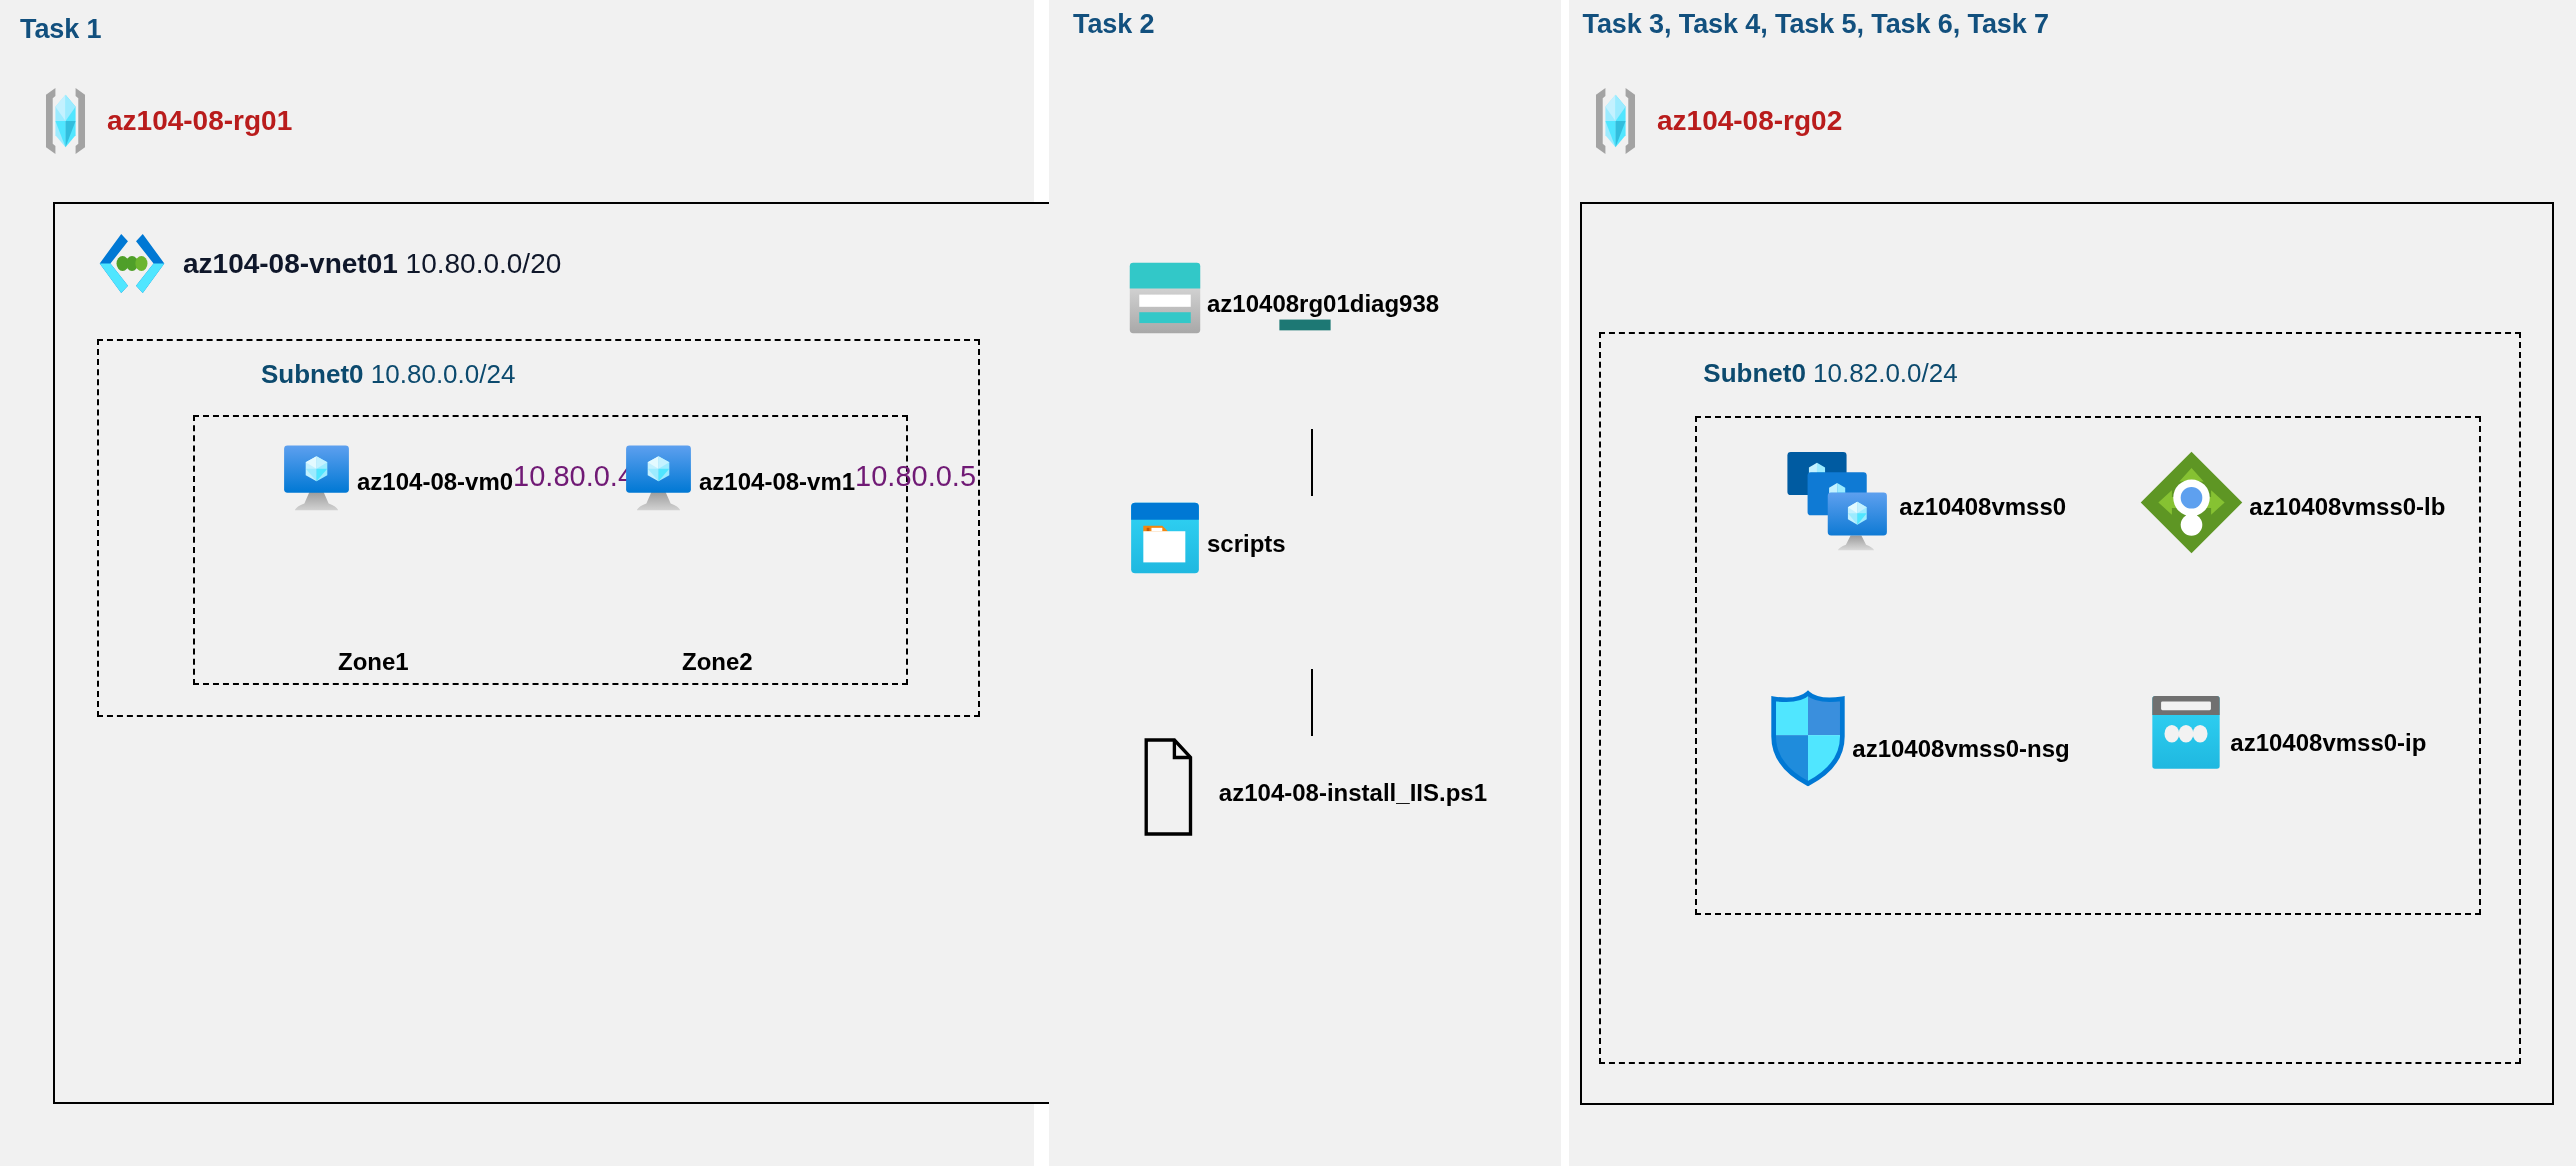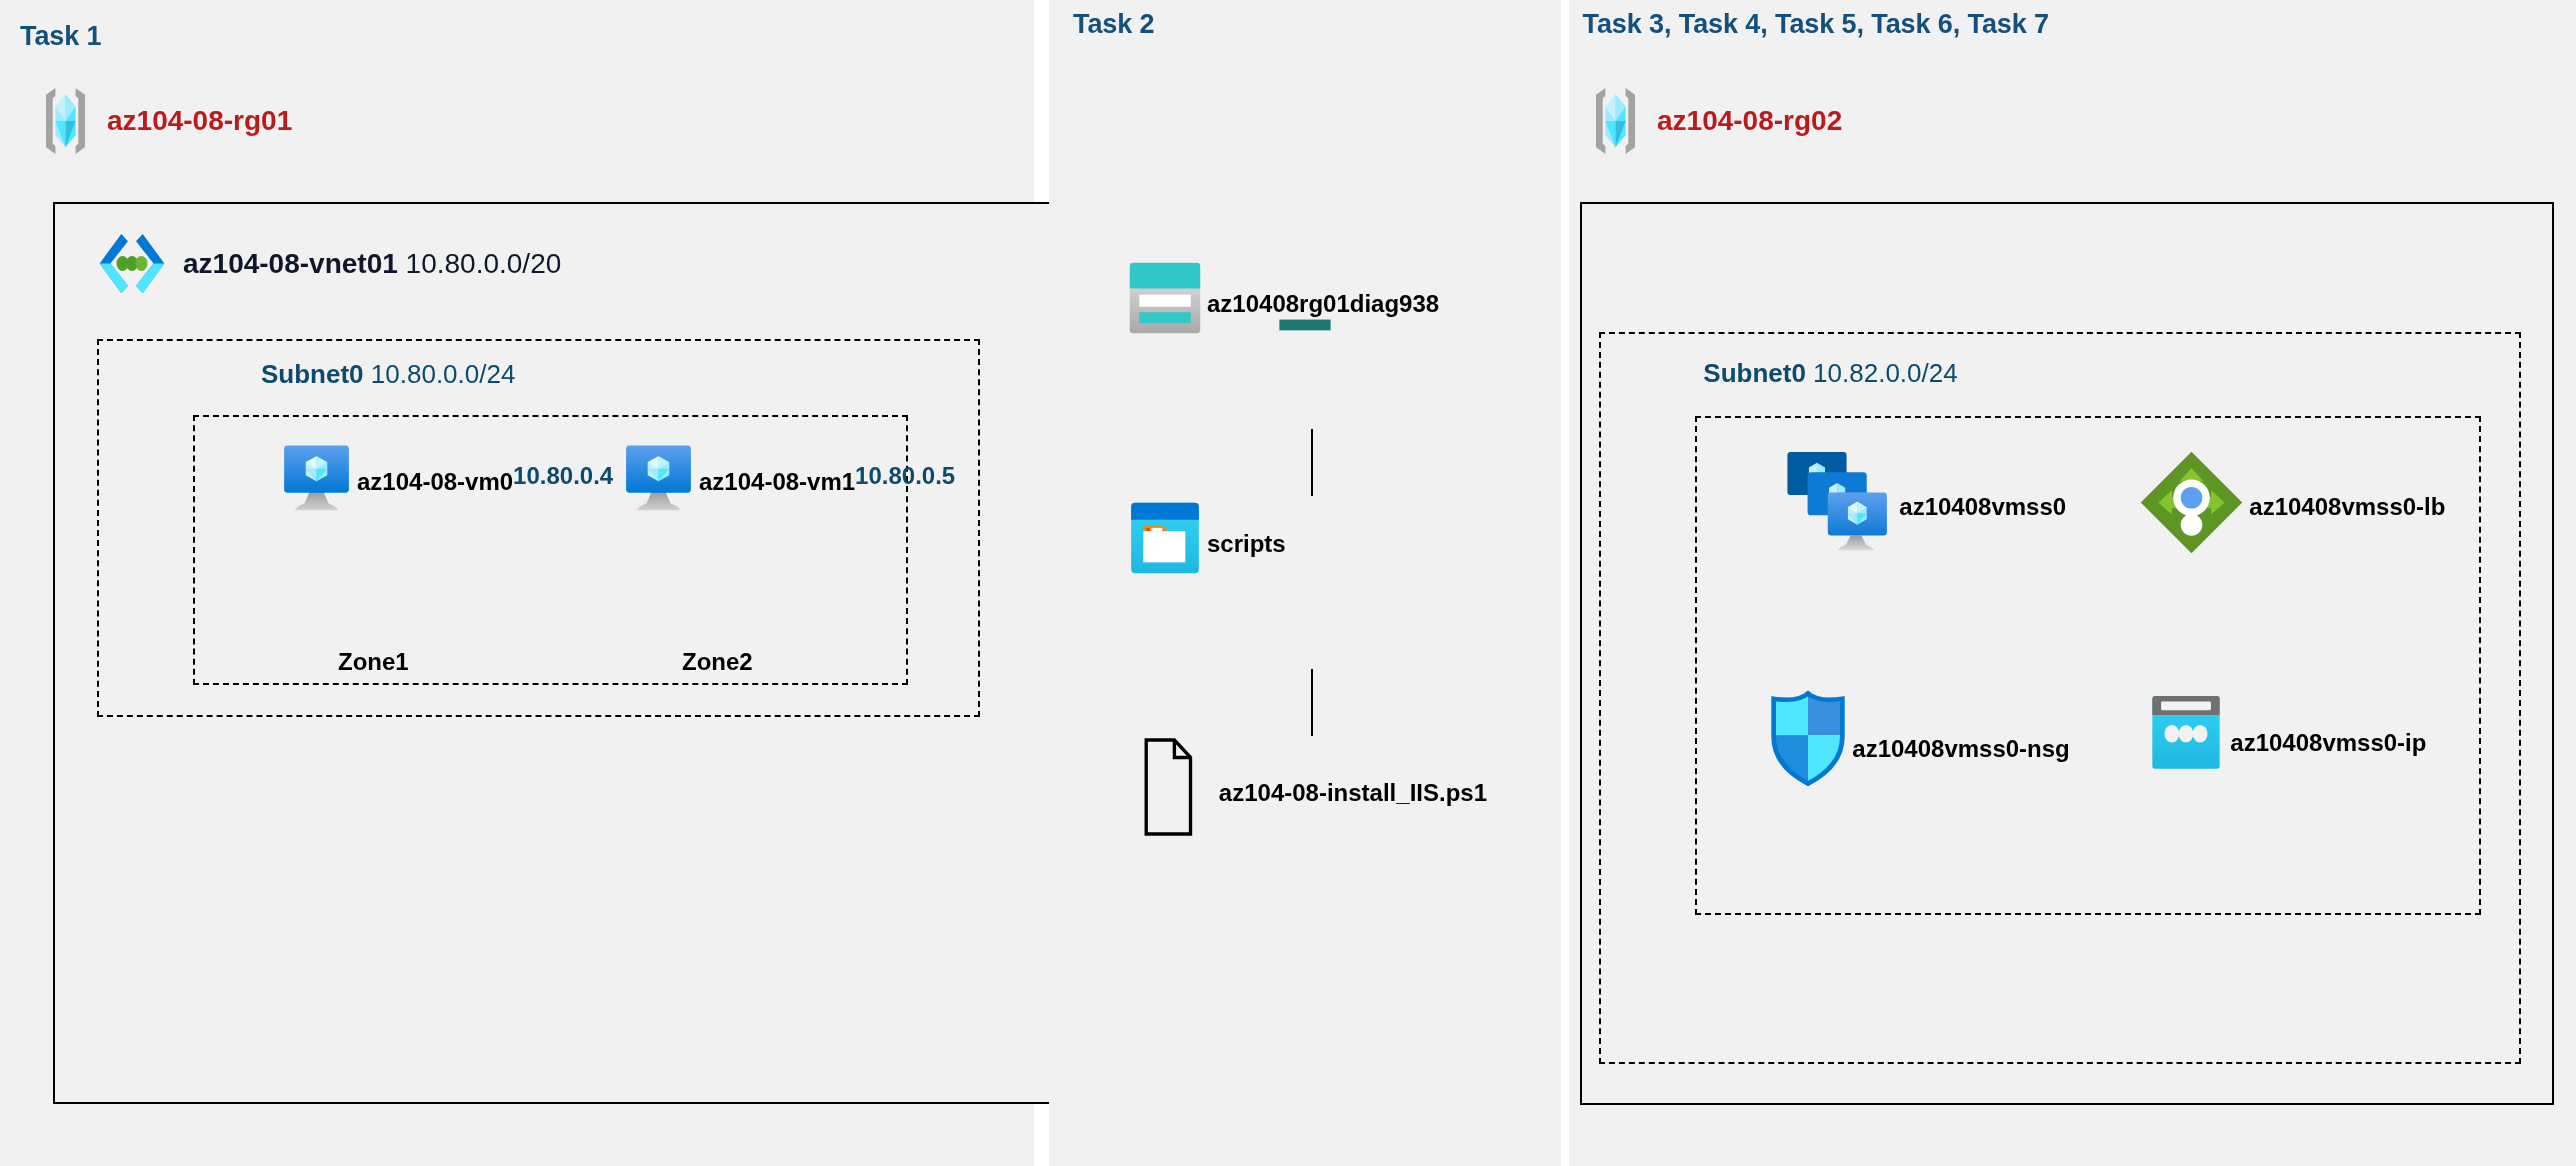--- a/index.html
+++ b/index.html
@@ -34,33 +34,33 @@
   
   .dashed{position:absolute;border:2.7px dashed #000;background:transparent;box-sizing:border-box;}
   .dashed-thin{position:absolute;border:2px dashed #000;background:transparent;box-sizing:border-box;}
 
   .subnet-title{position:absolute;font-size:26px;white-space:nowrap;color:#0c4a6e;}
   .subnet-title b{font-weight:bold;}
 
   
   .node{position:absolute;display:flex;flex-direction:row;align-items:center;}
   .node .cap{font-size:24px;font-weight:bold;color:#000;white-space:nowrap;text-align:center;line-height:1.28;}
-  .node .cap2{font-size:24px;font-weight:bold;color:#0c4a6e;white-space:nowrap;text-align:center;line-height:1.28;}
+  .node .cap2{font-size:29px;font-weight:normal;color:#701a75;white-space:nowrap;text-align:center;line-height:1.28;}
   .zone-lbl{position:absolute;font-size:24px;font-weight:bold;color:#000;white-space:nowrap;}
 
   .connector{position:absolute;background:#000;width:2px;}
 
   svg{display:block;}
 </style>
 </head>
 <body>
 
 <div class="panel" id="panel-task1">
 
-  <div class="task-label" style="left:20px;top:21px;">Task 1</div>
+  <div class="task-label" style="left:20px;top:14px;">Task 1</div>
 
   <div class="rg-row" style="left:39px;top:84px;">
     <span>
       <svg width="53" height="74" viewBox="0 0 78 110">
         <path d="M24 6 L10 16 L10 94 L24 104 L24 92 L20 89 L20 21 L24 18 Z" fill="#a3a3a3"></path>
         <path d="M54 6 L68 16 L68 94 L54 104 L54 92 L58 89 L58 21 L54 18 Z" fill="#a3a3a3"></path>
         <path d="M39 16 L24 34 L24 76 L39 94 Z" fill="#9cebff"></path>
         <path d="M39 16 L54 34 L54 76 L39 94 Z" fill="#50e6ff"></path>
         <path d="M24 55 L39 55 L39 94 Z" fill="#50e6ff"></path>
         <path d="M54 55 L39 55 L39 94 Z" fill="#32bedd"></path>

